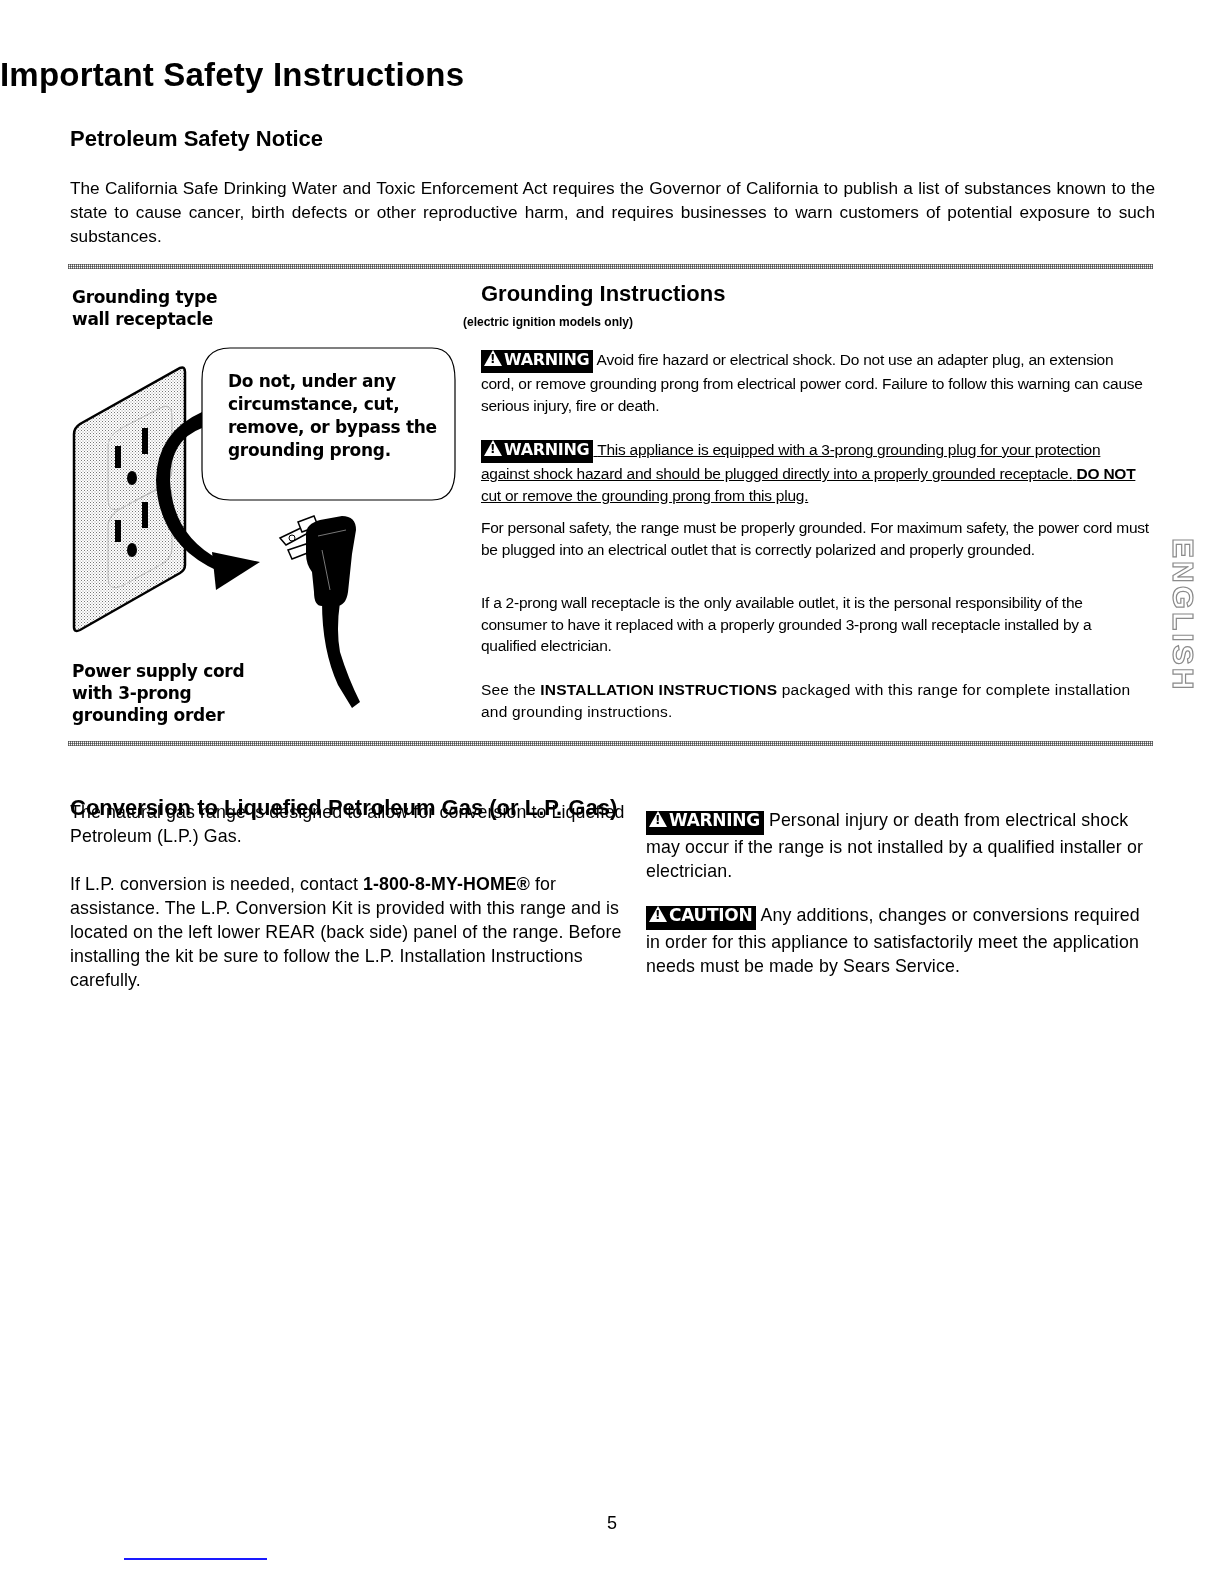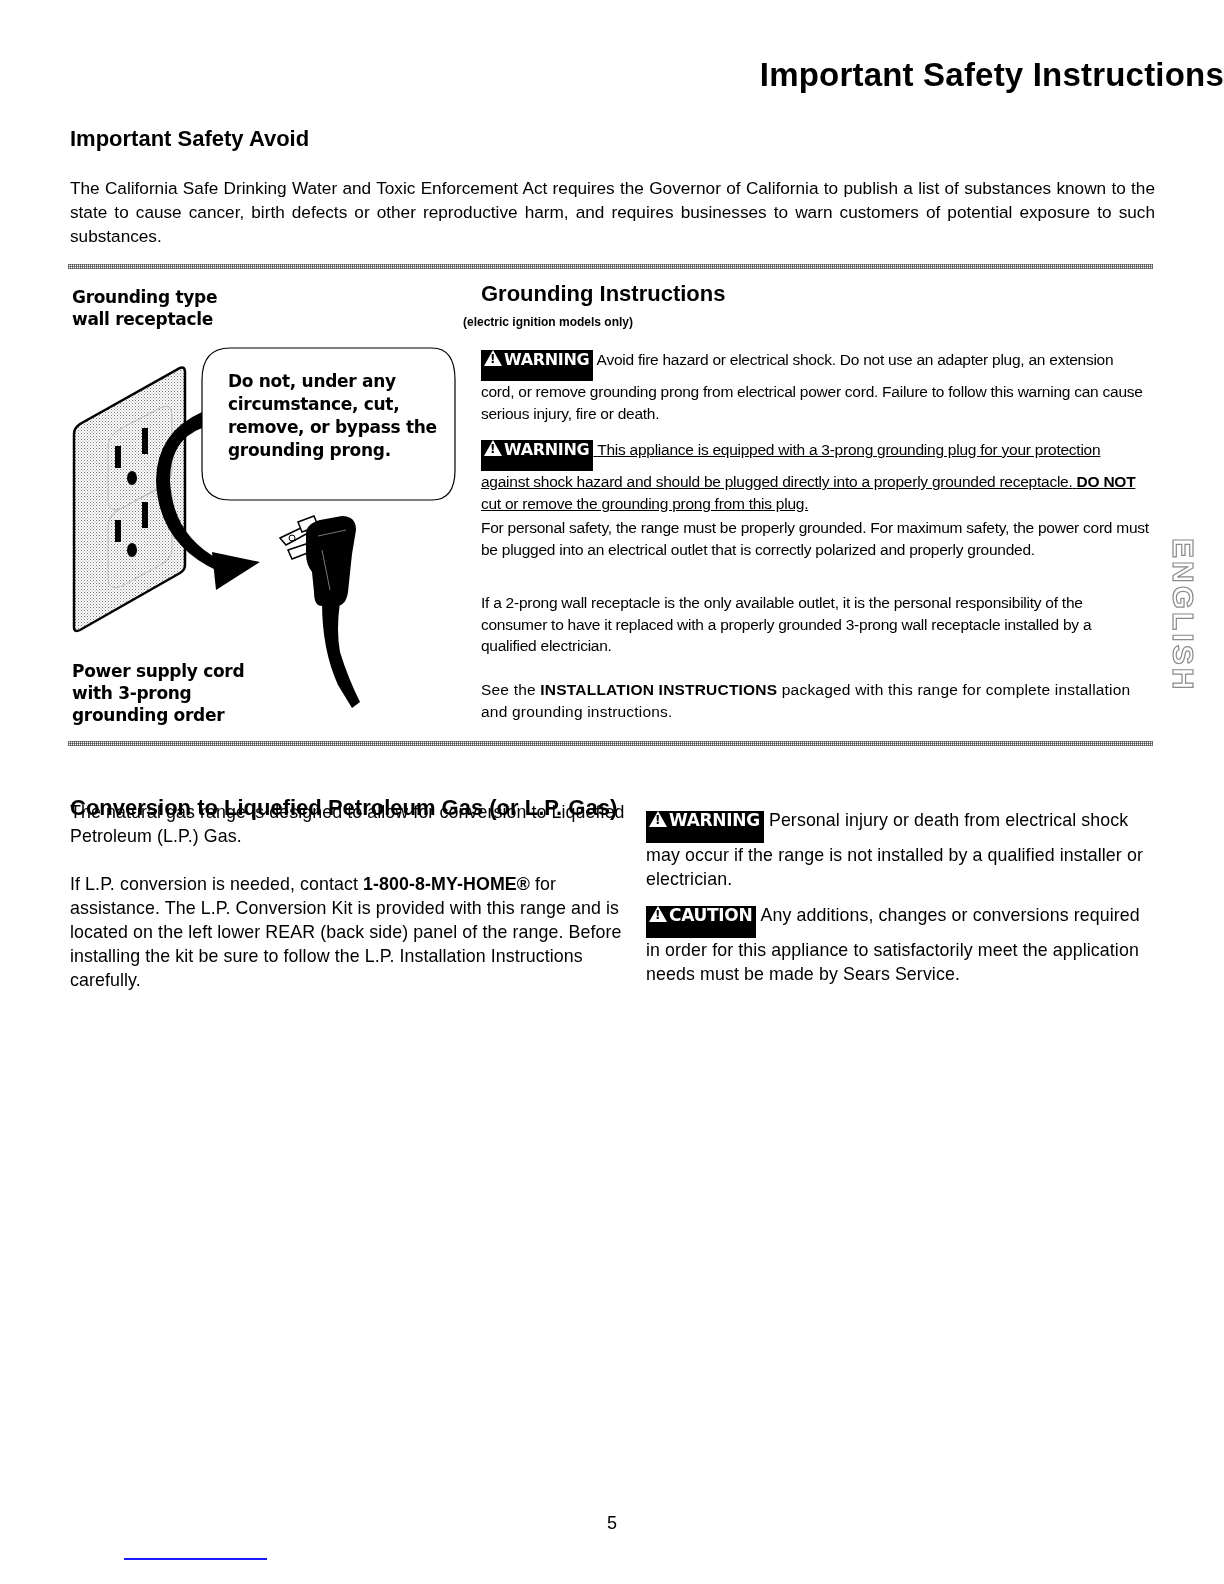--- a/index.html
+++ b/index.html
@@ -1,18 +1,18 @@
 <!DOCTYPE html>
 <html><head>
 <meta charset="utf-8">
 <style>
   html, body { margin: 0; padding: 0; background: #ffffff; }
   body { width: 1224px; height: 1584px; position: relative; overflow: hidden; color: #000; font-family: "Liberation Sans", sans-serif; }
   .abs { position: absolute; }
-  .page-title { left: 0; width: 1224px; top: 56px; text-align: right; font-size: 33px; font-weight: bold; letter-spacing: 0.2px; }
+  .page-title { left: 0; width: 1224px; top: 56px; text-align: left; font-size: 33px; font-weight: bold; letter-spacing: 0.2px; }
   .h2 { font-size: 22px; font-weight: bold; }
   .notice-title { left: 70px; top: 126px; }
   .notice-body { left: 70px; top: 176px; width: 1085px; font-size: 17.2px; line-height: 24px; text-align: justify; }
   .divider { height: 5px; left: 68px; width: 1085px;
     background-image: repeating-linear-gradient(90deg, #555 0 1px, #fff 1px 2px), repeating-linear-gradient(0deg, #777 0 1px, #fff 1px 2px);
     background-blend-mode: multiply; opacity: 0.8; }
   .divider.d1 { top: 264px; }
   .divider.d2 { top: 741px; }
   .fig-label { font-family: "DejaVu Sans", sans-serif; font-weight: bold; font-size: 17px; line-height: 22px; letter-spacing: -0.3px; }
   .fig-top { left: 72px; top: 286px; }
@@ -20,42 +20,42 @@
   .figure { left: 60px; top: 340px; width: 400px; height: 370px; }
   .callout-text { left: 228px; top: 370px; width: 210px; font-family: "DejaVu Sans", sans-serif; font-weight: bold; font-size: 17px; line-height: 23px; letter-spacing: -0.3px; }
   .gi-title { left: 481px; top: 281px; }
   .gi-sub { left: 463px; top: 315px; font-size: 12px; font-weight: bold; }
   .gi-para { left: 481px; width: 668px; font-size: 15.5px; line-height: 21.5px; letter-spacing: -0.25px; }
   .gi-p1 { top: 349px; }
   .gi-p2 { top: 439px; text-decoration: underline; }
   .gi-p3 { top: 517px; }
   .gi-p4 { top: 592px; }
   .gi-p5 { top: 679px; letter-spacing: 0.2px; }
-  .badge { display: inline-block; background: #000; color: #fff; font-weight: bold; font-family: "DejaVu Sans", sans-serif; padding: 0 4px 12px 3px; line-height: 1.15; vertical-align: baseline; letter-spacing: -0.3px; }
+  .badge { display: inline-block; background: #000; color: #fff; font-weight: bold; font-family: "DejaVu Sans", sans-serif; padding: 0 4px 4px 3px; line-height: 1.15; vertical-align: baseline; letter-spacing: -0.3px; }
   .badge .tri { display: inline-block; width: 0; height: 0; border-left: 9px solid transparent; border-right: 9px solid transparent; border-bottom: 16px solid #fff; position: relative; margin-right: 2px; vertical-align: -1px; }
   .badge .tri::after { content: "!"; position: absolute; left: -3px; top: 2px; color: #000; font-size: 12px; font-weight: bold; line-height: 14px; }
   .badge.sm { font-size: 16px; }
   .side-tab { left: 1166px; top: 536px; width: 36px; height: 148px; }
   .side-tab span { display: block; transform: rotate(90deg); transform-origin: left top; position: absolute; left: 34px; top: 2px; white-space: nowrap; font-size: 30px; font-weight: bold; letter-spacing: 3px; color: #fff; -webkit-text-stroke: 1.2px #8a8a8a; }
   .lp-title { left: 70px; top: 795px; }
   .lp-col { font-size: 17.8px; line-height: 24px; letter-spacing: 0.1px; }
   .lp-p1 { left: 70px; top: 800px; width: 560px; }
   .lp-p2 { left: 70px; top: 872px; width: 560px; }
   .lp-w1 { left: 646px; top: 808px; width: 510px; }
   .lp-w2 { left: 646px; top: 903px; width: 510px; }
   .lp-col .badge { font-size: 17px; }
   .page-num { left: 0; width: 1224px; top: 1513px; text-align: center; font-size: 18px; }
   .blue-line { left: 124px; top: 1558px; width: 143px; height: 2px; background: #1a1aff; }
 </style>
 </head>
 <body>
 
 <div class="abs page-title">Important Safety Instructions</div>
 
-<div class="abs h2 notice-title">Important Safety Avoid</div>
+<div class="abs h2 notice-title">Petroleum Safety Notice</div>
 <div class="abs notice-body">The California Safe Drinking Water and Toxic Enforcement Act requires the Governor of California to publish a list of substances known to the state to cause cancer, birth defects or other reproductive harm, and requires businesses to warn customers of potential exposure to such substances.</div>
 
 <div class="abs divider d1"></div>
 
 <div class="abs fig-label fig-top">
   <div>Grounding type</div>
   <div>wall receptacle</div>
 </div>
 
 <svg class="abs figure" viewBox="0 0 400 370" width="400" height="370">

